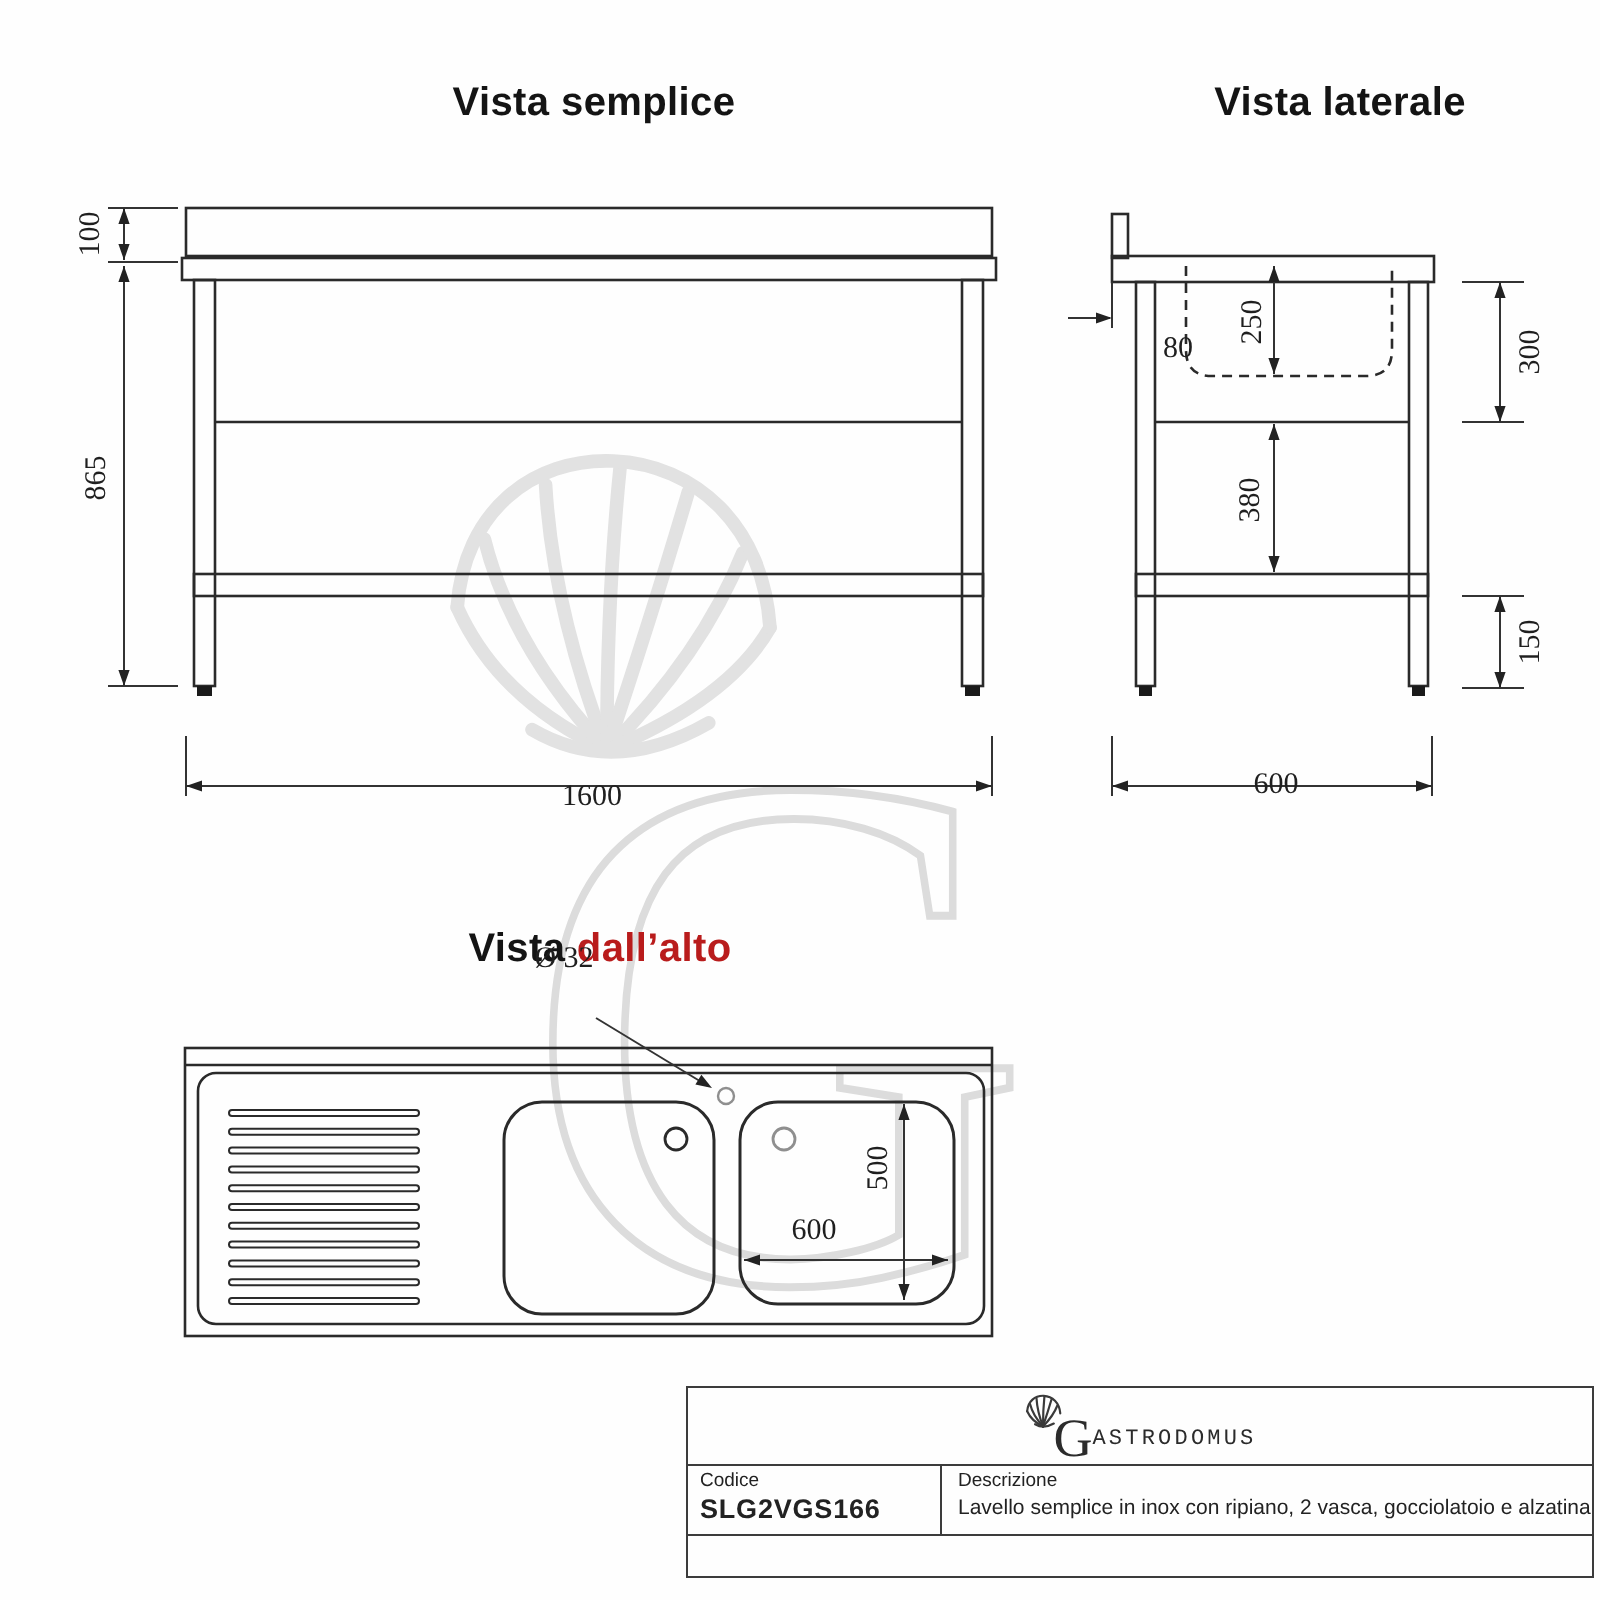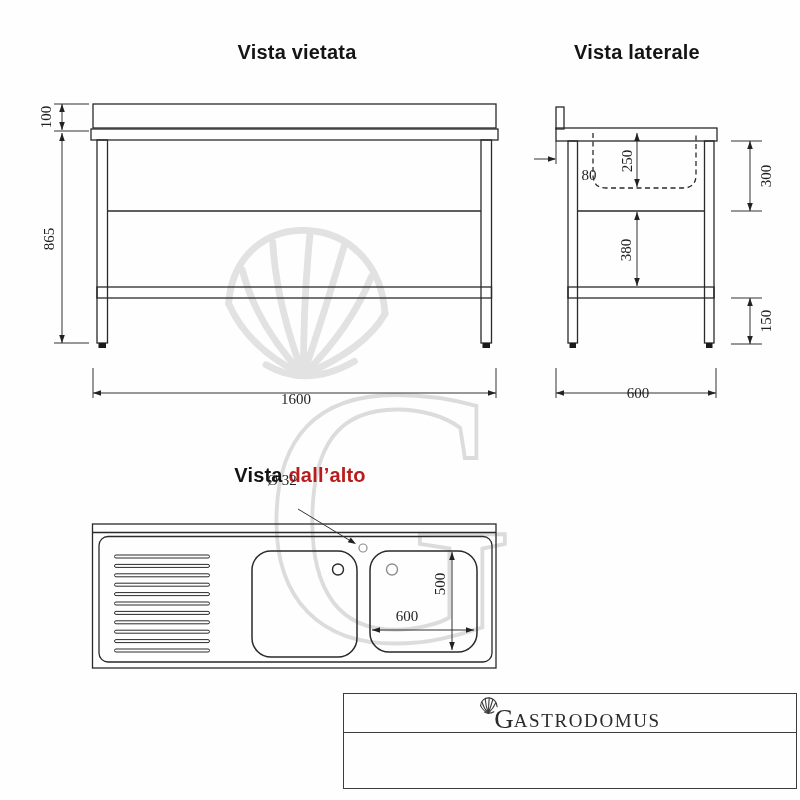--- a/index.html
+++ b/index.html
@@ -13,21 +13,21 @@
        transform:translate(-50%,-50%);white-space:nowrap;}
   .dim.rot{transform:translate(-50%,-50%) rotate(-90deg);}
   
   .tblock{position:absolute;left:343px;top:693px;width:454px;height:96px;border:1.5px solid #3c3c3c;
           box-sizing:border-box;background:transparent;color:#222;}
   .trow-logo{height:39px;border-bottom:1px solid #3c3c3c;box-sizing:border-box;display:flex;
              align-items:center;justify-content:center;}
   .logo-wrap{display:flex;align-items:flex-end;}
   .logo-hat{margin-right:-4px;margin-bottom:14px;}
   .logo-g{font-family:"Liberation Serif",serif;font-size:27px;line-height:20px;color:#2b2b2b;}
-  .logo-rest{font-family:Liberation Serif, serif;font-size:19px;line-height:17px;
+  .logo-rest{font-family:Liberation Mono, monospace;font-size:11px;line-height:17px;
              letter-spacing:1.6px;color:#2b2b2b;}
   .trow-mid{height:35px;border-bottom:1px solid #3c3c3c;box-sizing:border-box;display:flex;}
   .cell-code{width:127px;border-right:1px solid #3c3c3c;box-sizing:border-box;padding:2px 0 0 6px;}
   .cell-desc{flex:1;padding:2px 0 0 8px;}
   .lbl-small{font-size:9.5px;color:#222;}
   .code-value{font-size:13.5px;font-weight:bold;letter-spacing:.4px;margin-top:1px;}
   .desc-value{font-size:10.5px;margin-top:2px;}
   .trow-foot{height:19px;box-sizing:border-box;padding:3px 0 0 6px;font-size:10.5px;}
 </style>
 </head>
@@ -155,22 +155,22 @@
     <polygon points="556,393 564,390.2 564,395.8"></polygon>
     <polygon points="716,393 708,390.2 708,395.8"></polygon>
     <polygon points="372,630 380,627.2 380,632.8"></polygon>
     <polygon points="474,630 466,627.2 466,632.8"></polygon>
     <polygon points="452,552 449.2,560 454.8,560"></polygon>
     <polygon points="452,650 449.2,642 454.8,642"></polygon>
     <polygon points="356,544 347.7,542.2 350.7,537.4"></polygon>
   </g>
 </svg>
 
-<div class="vtitle" style="left:297px;top:52px">Vista vietata</div>
-<div class="vtitle" style="left:637px;top:52px">Vista laterale</div>
+<div class="vtitle" style="left:297px;top:52px">Vista semplice</div>
+<div class="vtitle" style="left:670px;top:52px">Vista laterale</div>
 <div class="vtitle" style="left:300px;top:475px"><span>Vista </span><span class="gray">dall’alto</span></div>
 
 <div class="dim rot" style="left:46px;top:117px">100</div>
 <div class="dim rot" style="left:49px;top:239px">865</div>
 <div class="dim" style="left:296px;top:399px">1600</div>
 <div class="dim" style="left:589px;top:175px">80</div>
 <div class="dim rot" style="left:627px;top:161px">250</div>
 <div class="dim rot" style="left:626px;top:250px">380</div>
 <div class="dim rot" style="left:766px;top:176px">300</div>
 <div class="dim rot" style="left:766px;top:321px">150</div>
@@ -191,15 +191,25 @@
           <path d="M52,90 Q66,48 76,14"></path>
           <path d="M52,90 Q80,62 92,32"></path>
           <path d="M8,48 C10,20 30,4 54,5 C78,6 98,24 100,54"></path>
           <path d="M30,84 Q54,98 82,82"></path>
         </g>
       </svg>
       <span class="logo-g">G</span>
           <span class="logo-rest">ASTRODOMUS</span>
     </div>
   </div>
+  <div class="trow-mid">
+    <div class="cell-code">
+      <div class="lbl-small">Codice</div>
+      <div class="code-value">SLG2VGS166</div>
+    </div>
+    <div class="cell-desc">
+      <div class="lbl-small">Descrizione</div>
+      <div class="desc-value">Lavello semplice in inox con ripiano, 2 vasca, gocciolatoio e alzatina</div>
+    </div>
+  </div>
 </div>
 
 </div>
 
 </body></html>

